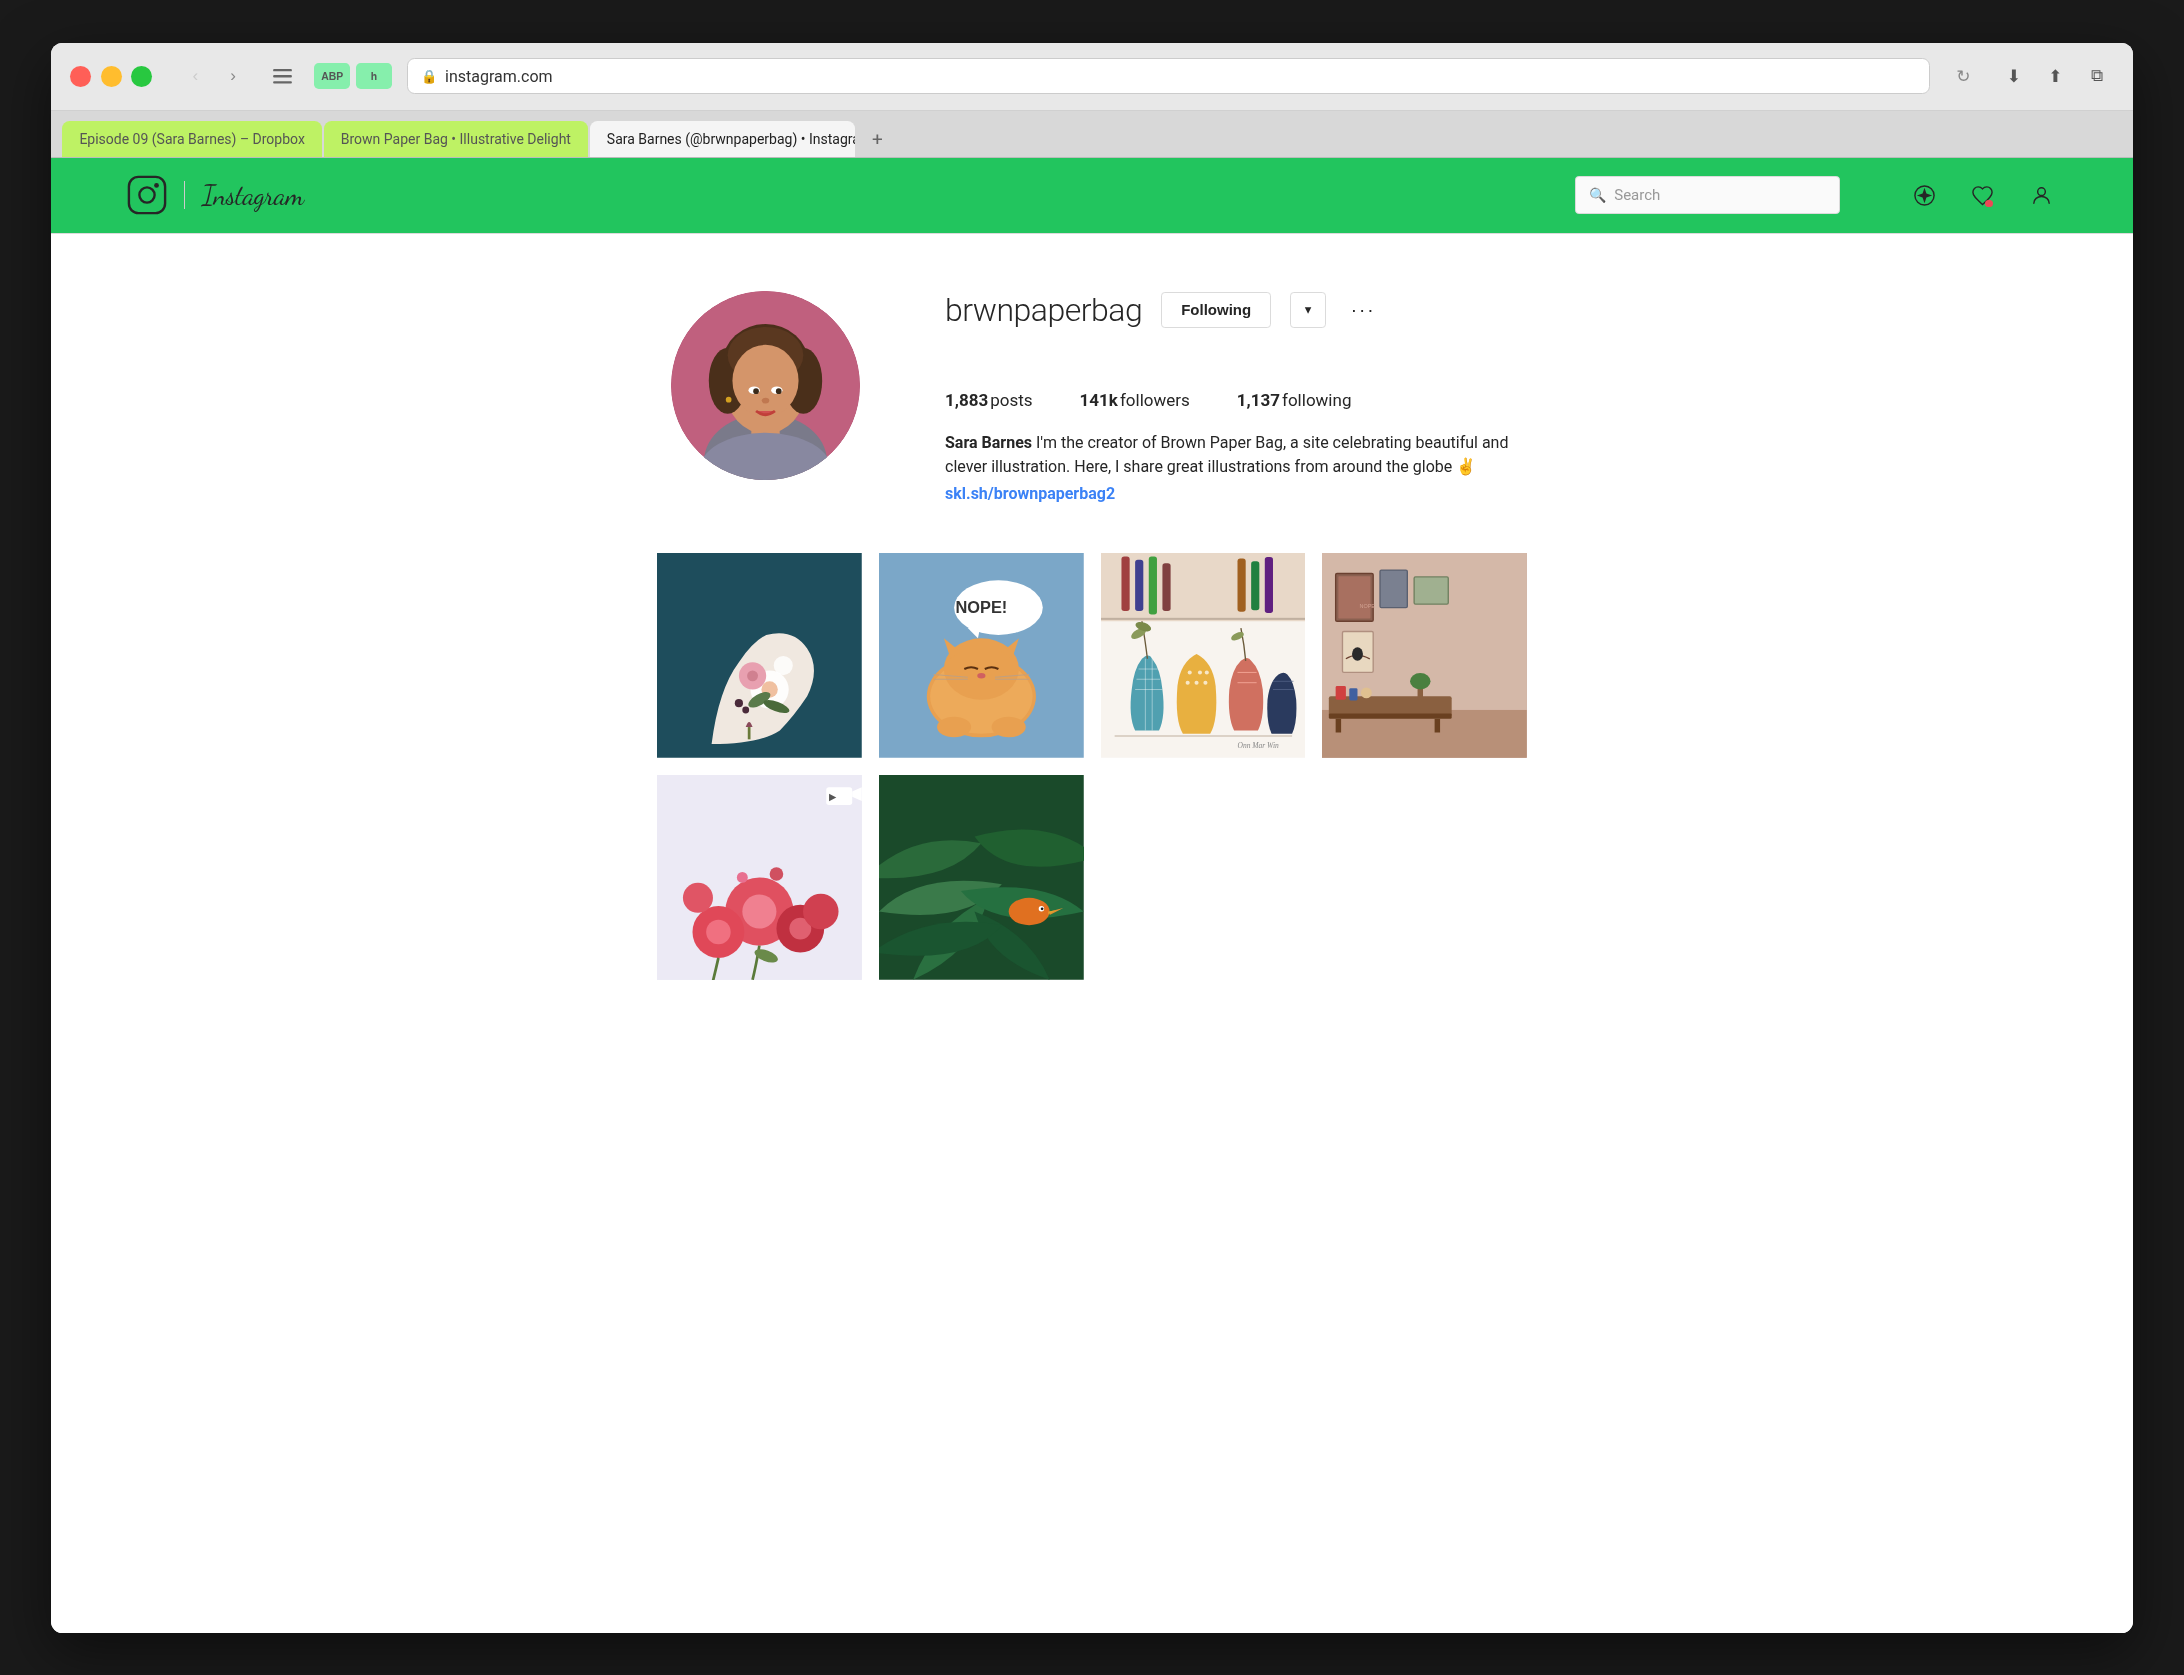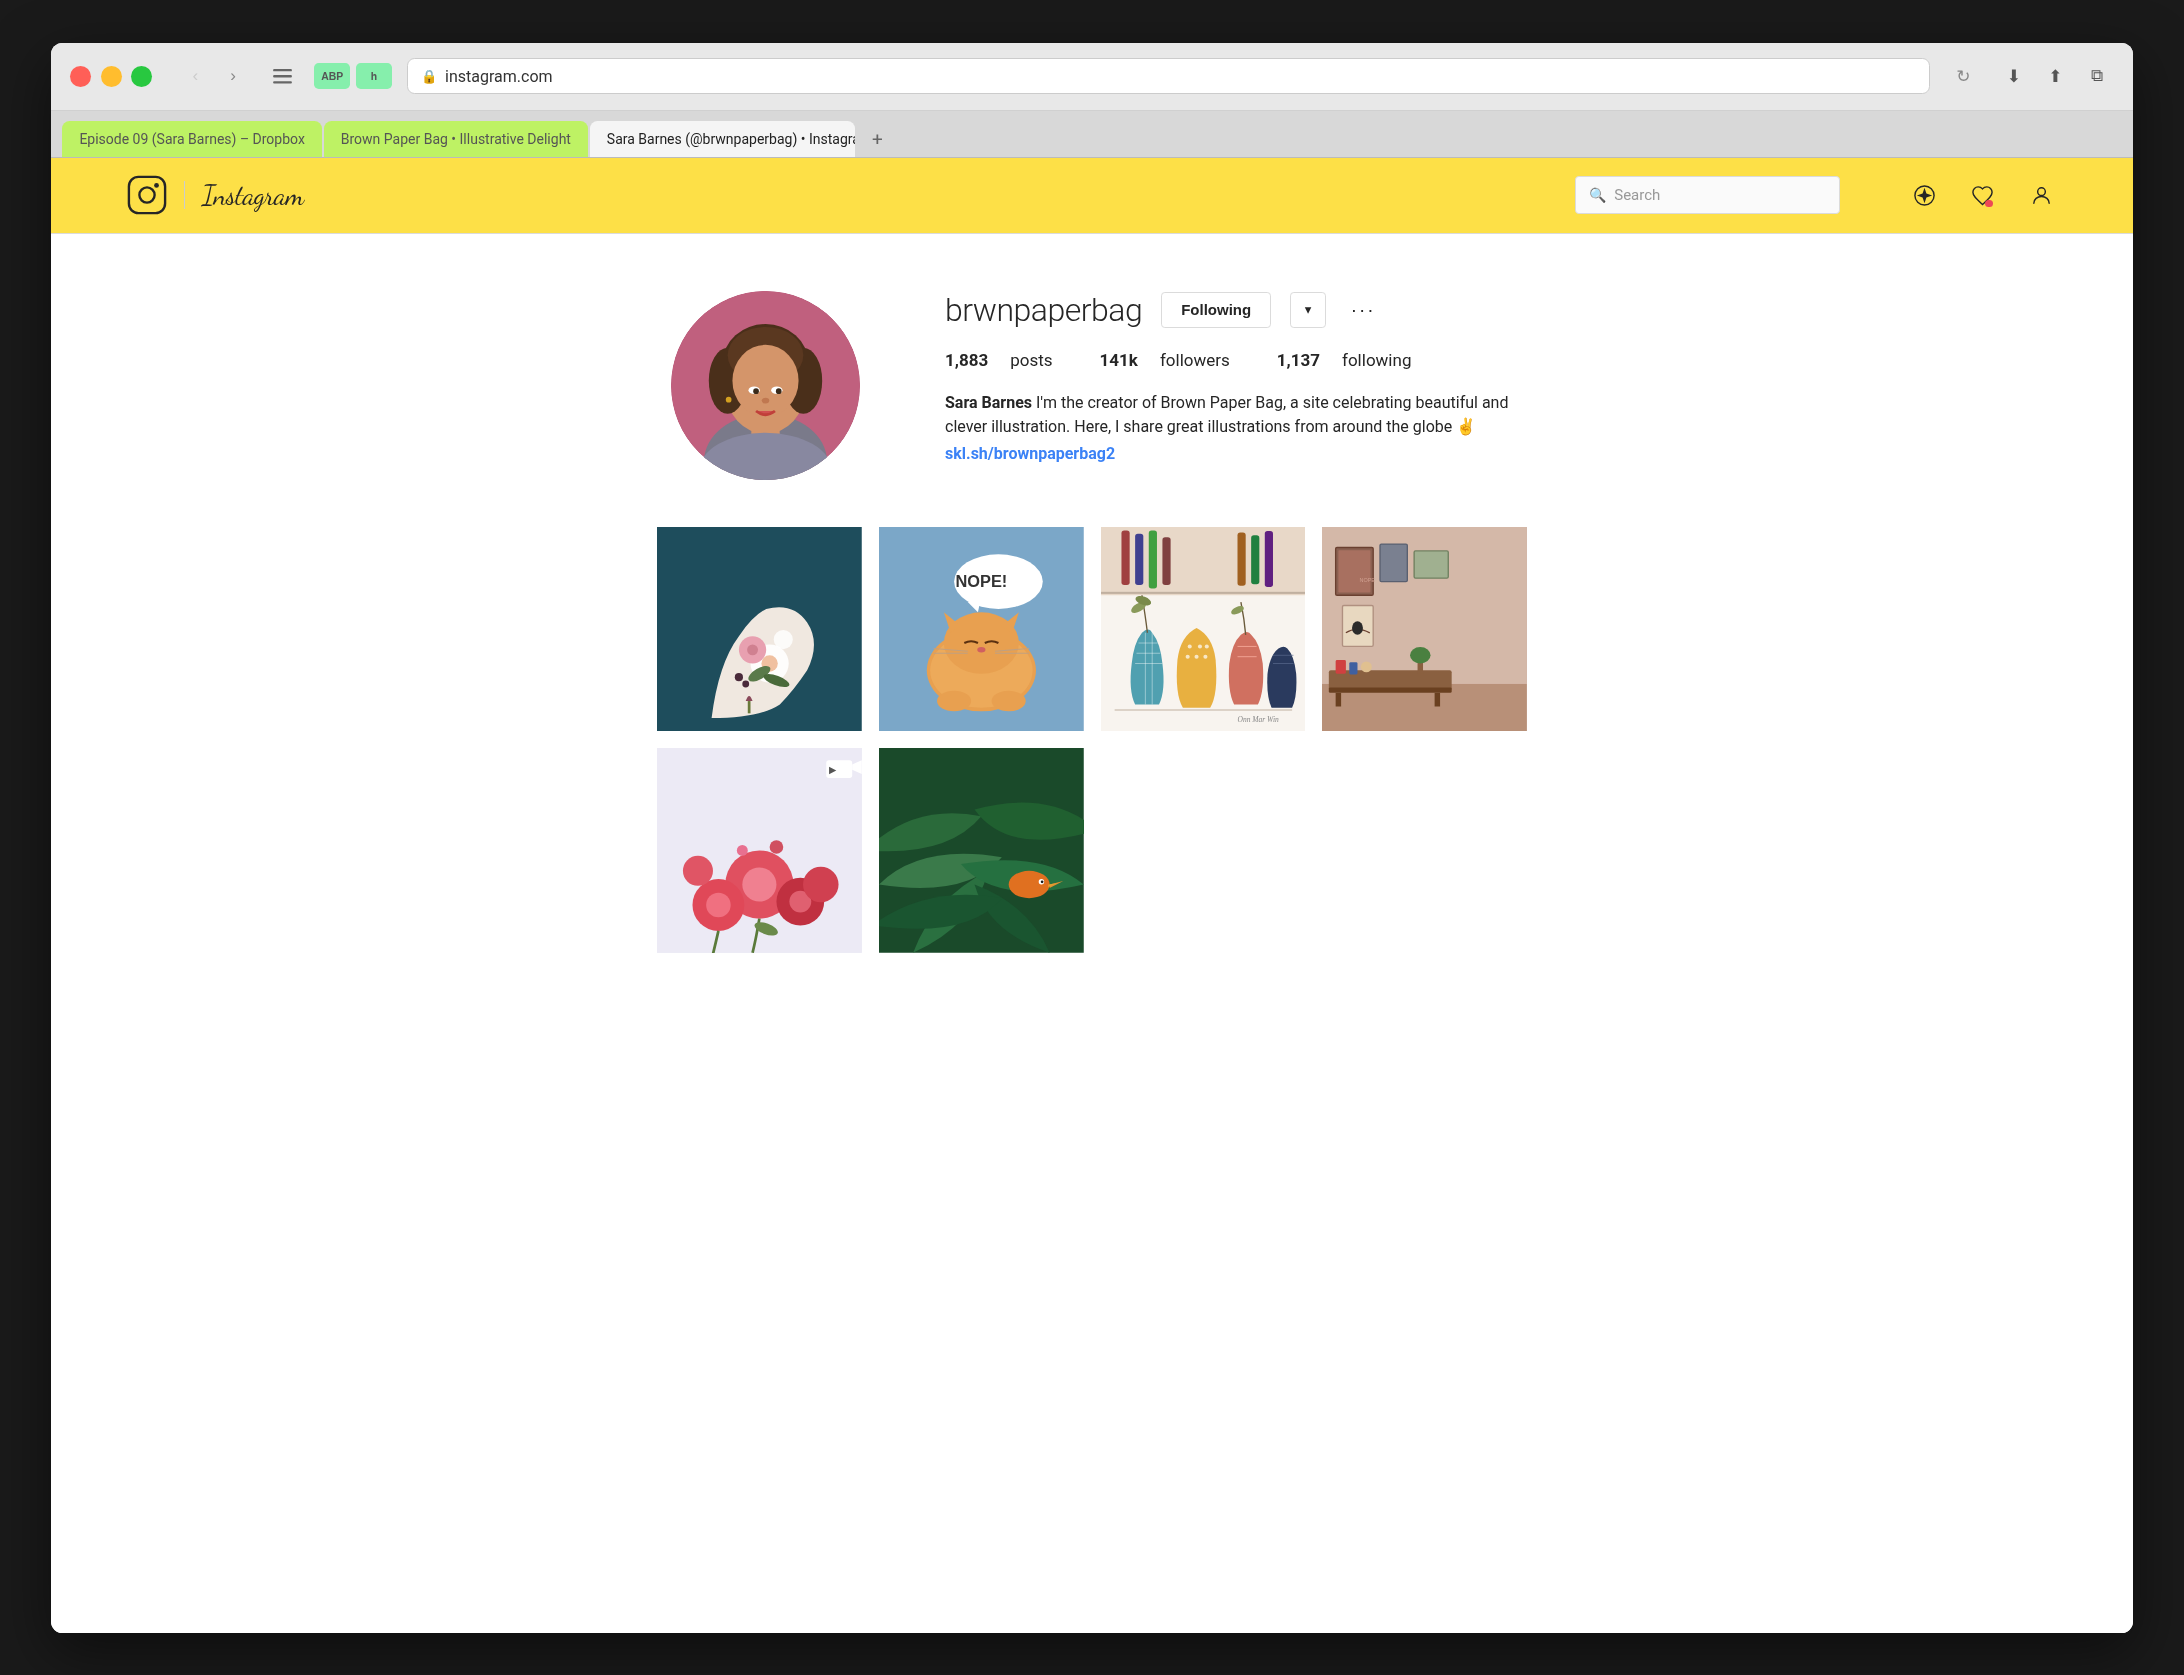--- a/index.html
+++ b/index.html
@@ -206,21 +206,21 @@
     }
 
     
     .ig-header {
       border-bottom: 0.9px solid #dbdbdb;
       padding: 0 76px;
       height: 76px;
       display: flex;
       align-items: center;
       gap: 38px;
-      background: #fde047;
+      background: #22c55e;
     }
 
     .ig-logo-area {
       display: flex;
       align-items: center;
       gap: 17px;
     }
 
     .ig-logo-icon {
       width: 40px;
@@ -374,22 +374,23 @@
 
     .profile-stats {
       display: flex;
       gap: 47px;
       font-size: 17px;
       color: #262626;
     }
 
     .stat-item {
       display: flex;
-      gap: 22px;
+      gap: 2px;
       align-items: baseline;
+      margin-top: 40px;
     }
 
     .stat-number {
       font-weight: 700;
     }
 
     .stat-label {
       font-weight: 400;
       color: #262626;
     }

